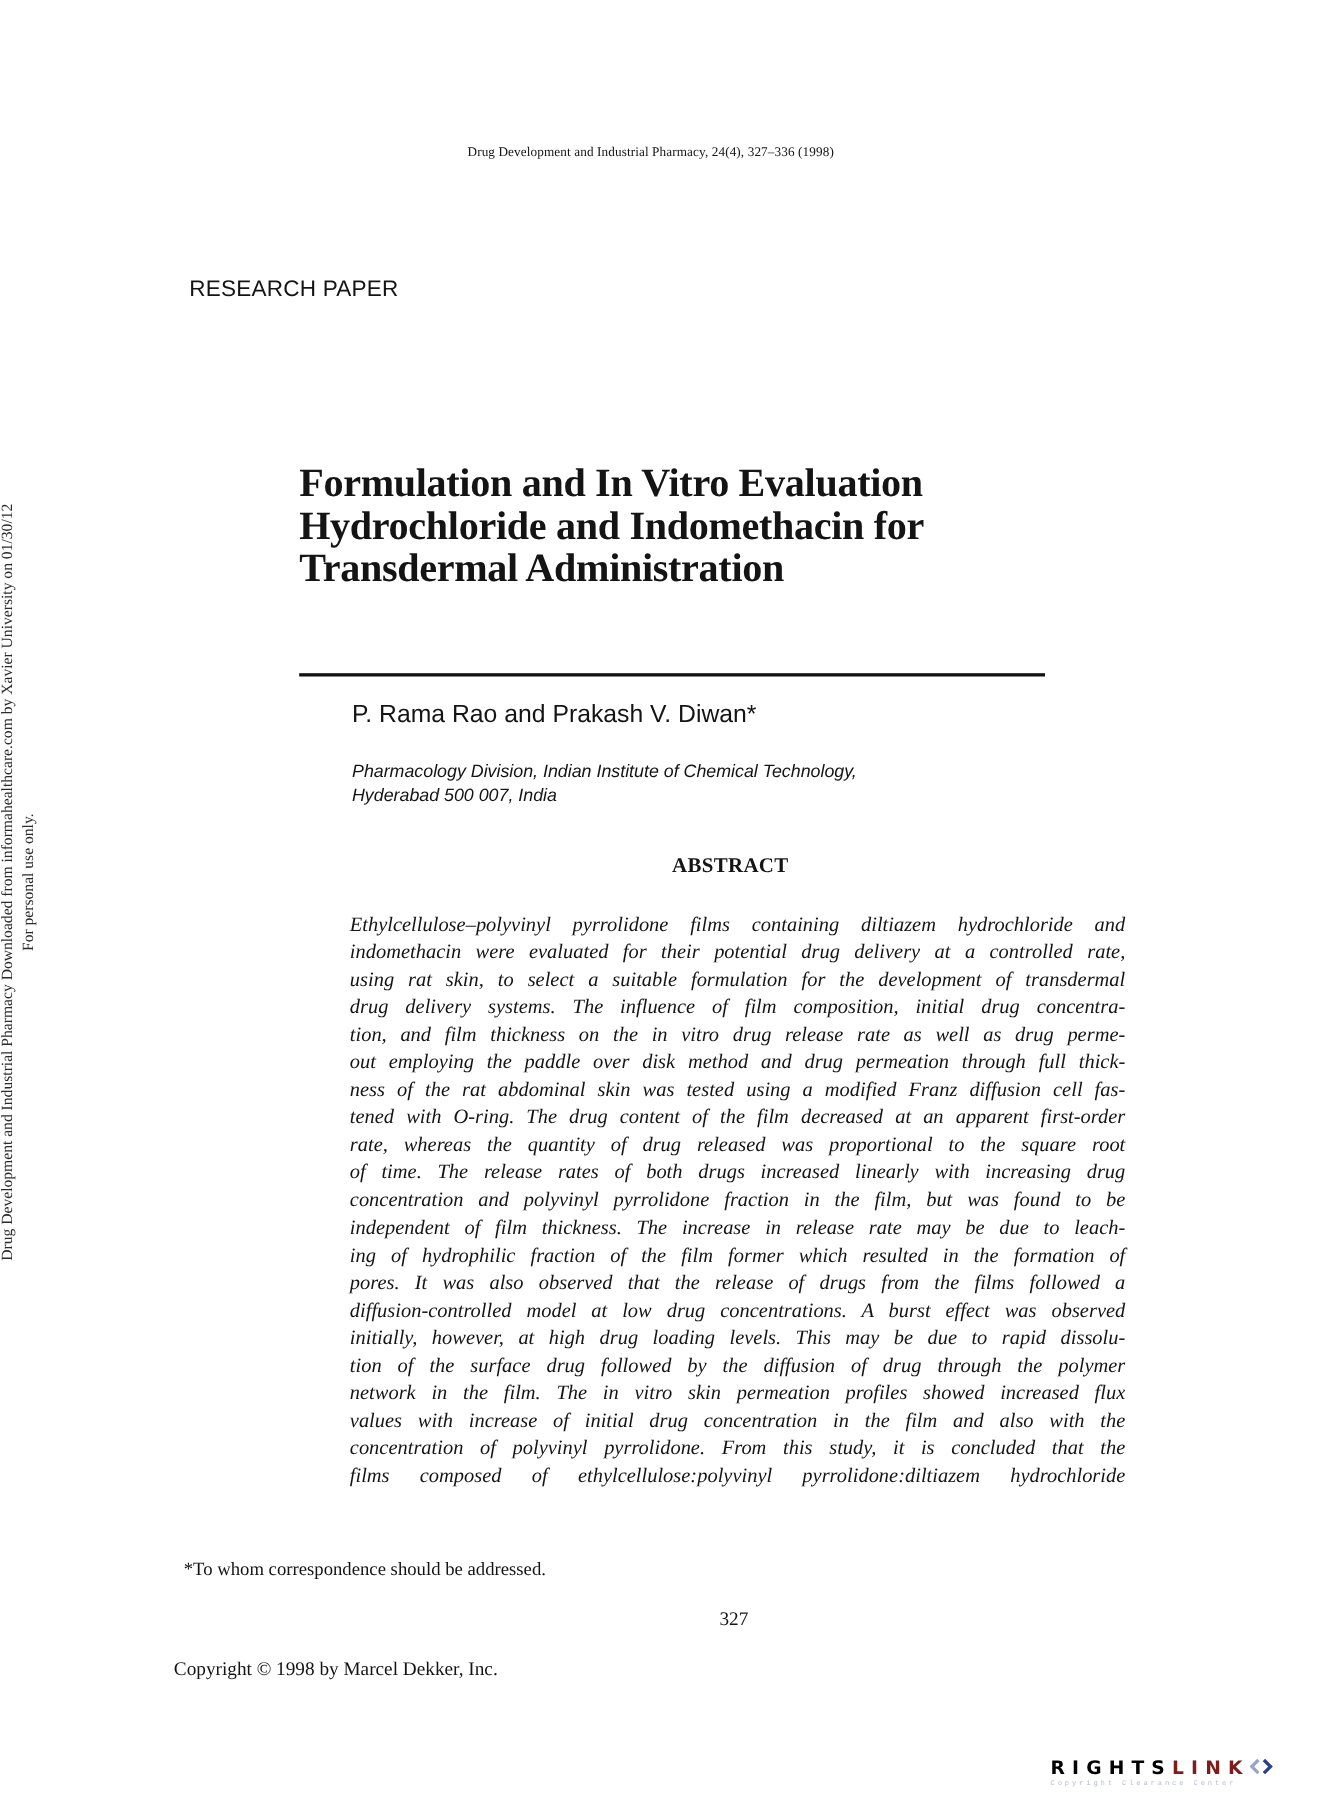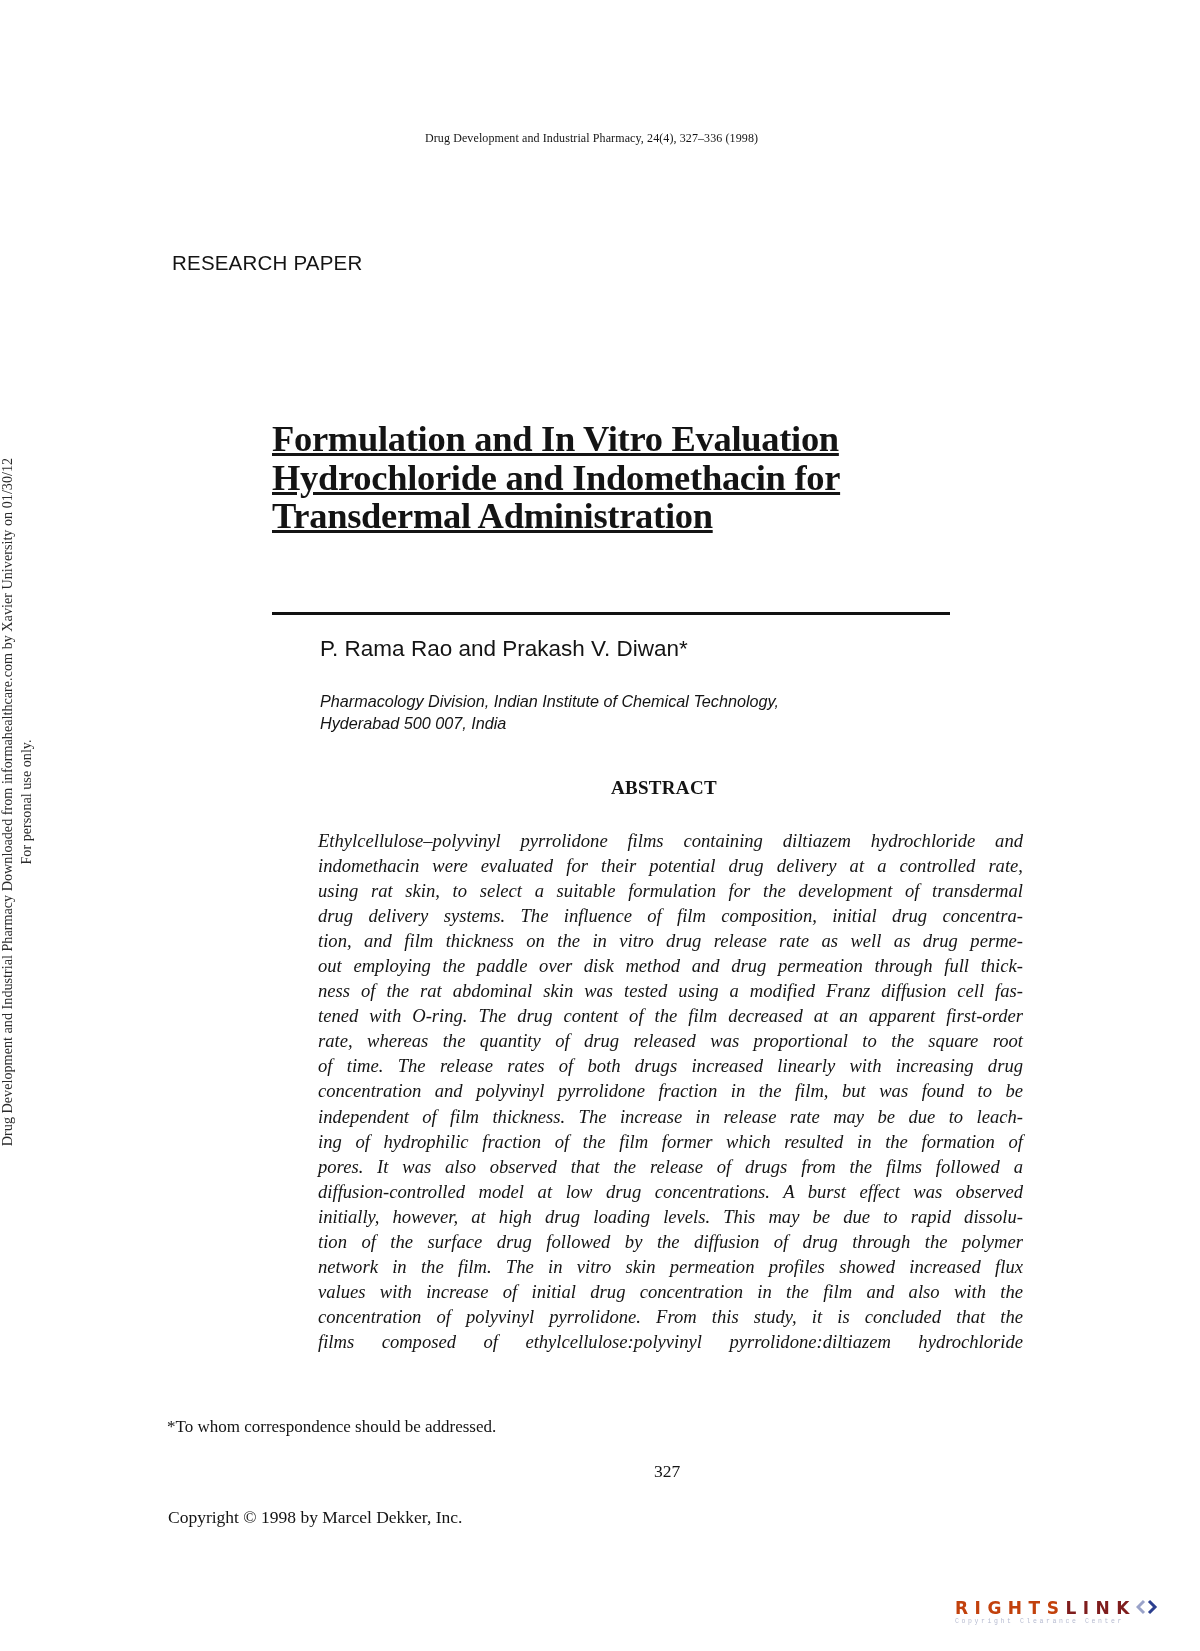--- a/index.html
+++ b/index.html
@@ -8,40 +8,40 @@
     .serif { font-family:"Liberation Serif", "DejaVu Serif", serif; }
     .sans { font-family:"Liberation Sans", "DejaVu Sans", sans-serif; }
 
     #running-head { left:405px; top:131px; font-size:12px; white-space:nowrap; letter-spacing:0.1px;margin-left:20px; }
     #paper-type { left:172px; top:251px; font-size:20.5px; letter-spacing:0.2px; }
 
     #side-stamp { left:-390px; top:780px; width:820px; height:44px; transform:rotate(-90deg); transform-origin:center center;
                   text-align:center; font-size:14.2px; line-height:19px; color:#2a2a2a; }
     #side-stamp div { white-space:nowrap; }
 
-    #title { left:272px; top:420px; width:720px; font-size:36.5px; font-weight:bold; line-height:38.5px; letter-spacing:-0.3px;text-decoration:underline; }
+    #title { left:272px; top:420px; width:720px; font-size:36.5px; font-weight:bold; line-height:38.5px; letter-spacing:-0.3px; }
     #title div { white-space:nowrap; }
     #title-rule { left:272px; top:612px; width:678px; height:3px; background:#111; }
 
     #authors { left:320px; top:636px; font-size:22.5px; white-space:nowrap; }
     #affiliation { left:320px; top:690px; font-size:16.2px; font-style:italic; line-height:22px; }
     #affiliation div { white-space:nowrap; }
 
     #abstract-heading { left:611px; top:777px; font-size:19px; font-weight:bold; letter-spacing:0.3px; }
 
     #abstract-body { left:318px; top:828px; width:705px; font-size:18.6px; font-style:italic; line-height:25.05px; }
     #abstract-body .ln { white-space:nowrap; text-align:justify; text-align-last:justify; width:705px; display:block; }
 
     #footnote { left:167px; top:1417px; font-size:17px; white-space:nowrap; }
     #page-number { left:654px; top:1461px; font-size:17.5px; }
-    #copyright { left:168px; top:1507px; font-size:17.5px; white-space:nowrap; }
+    #copyright { left:158px; top:1507px; font-size:17.5px; white-space:nowrap; }
 
     #rightslink { left:955px; top:1598px; width:200px; height:36px; }
     #rl-word { font-family:"DejaVu Sans", sans-serif; font-weight:bold; font-size:17px; letter-spacing:6.5px; white-space:nowrap; }
-    #rl-rights { color:#c2410c; }
+    #rl-rights { color:#000000; }
     #rl-link { color:#7f1d1d; }
     #rl-tag { font-family:Liberation Mono, monospace; font-size:6.5px; letter-spacing:2.6px; color:#b6bbd0; white-space:nowrap; margin-top:-1px; }
     #rl-arrow { display:inline-block; vertical-align:middle; }
   </style>
 </head>
 <body>
 
 <div id="running-head" class="abs serif">Drug Development and Industrial Pharmacy, 24(4), 327–336 (1998)</div>
 
 <div id="paper-type" class="abs sans">RESEARCH PAPER</div>

